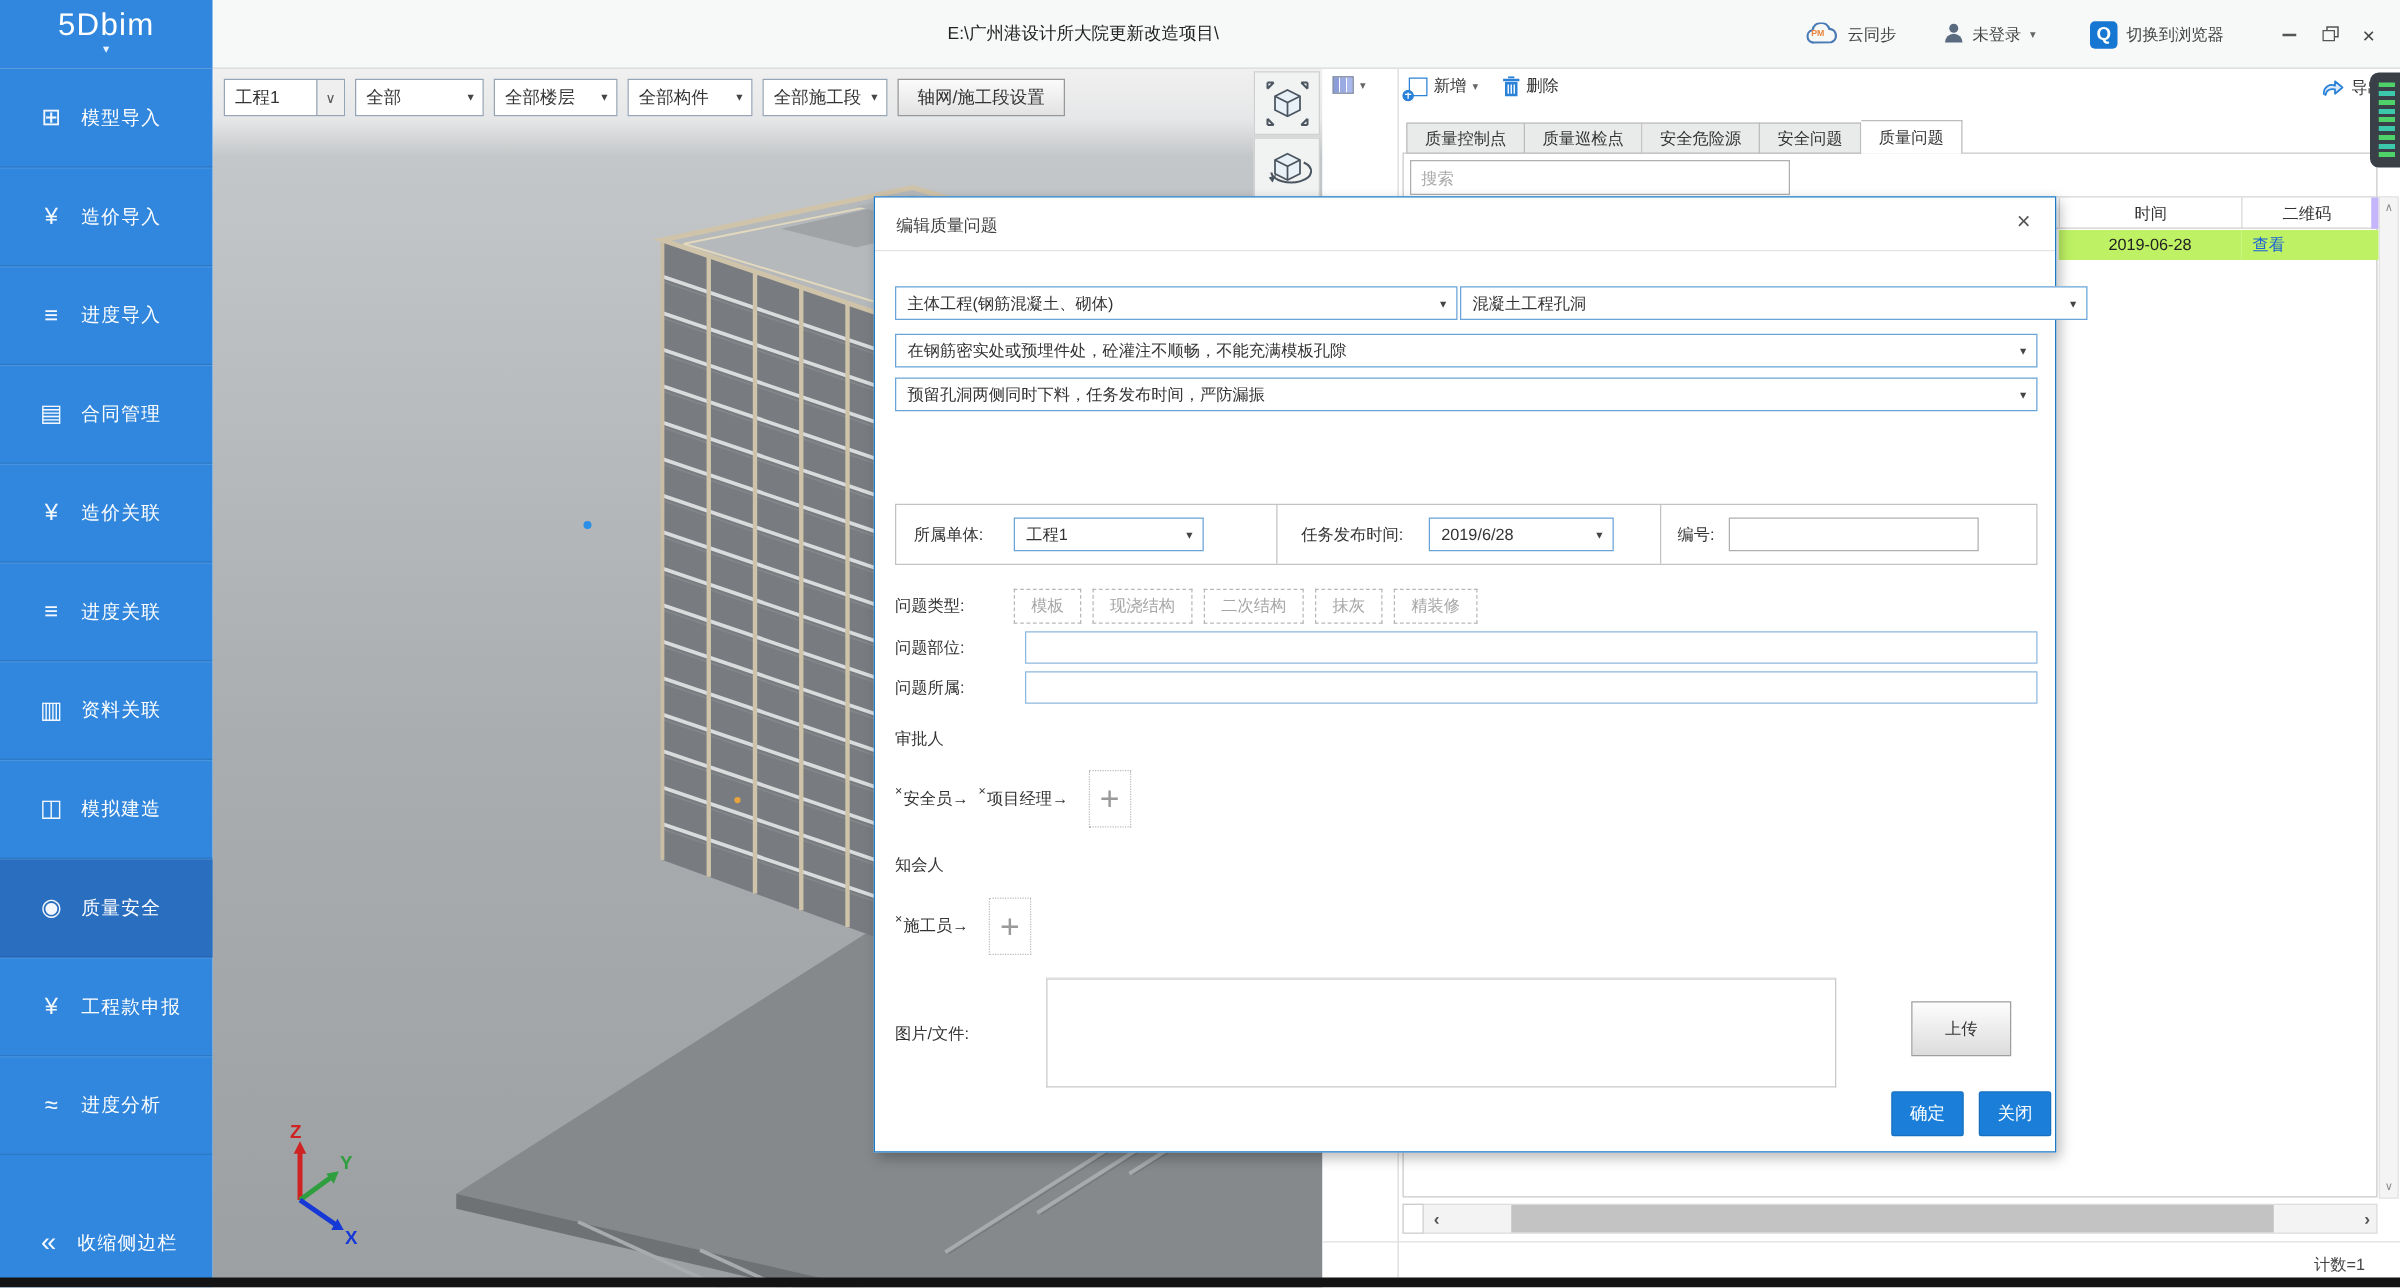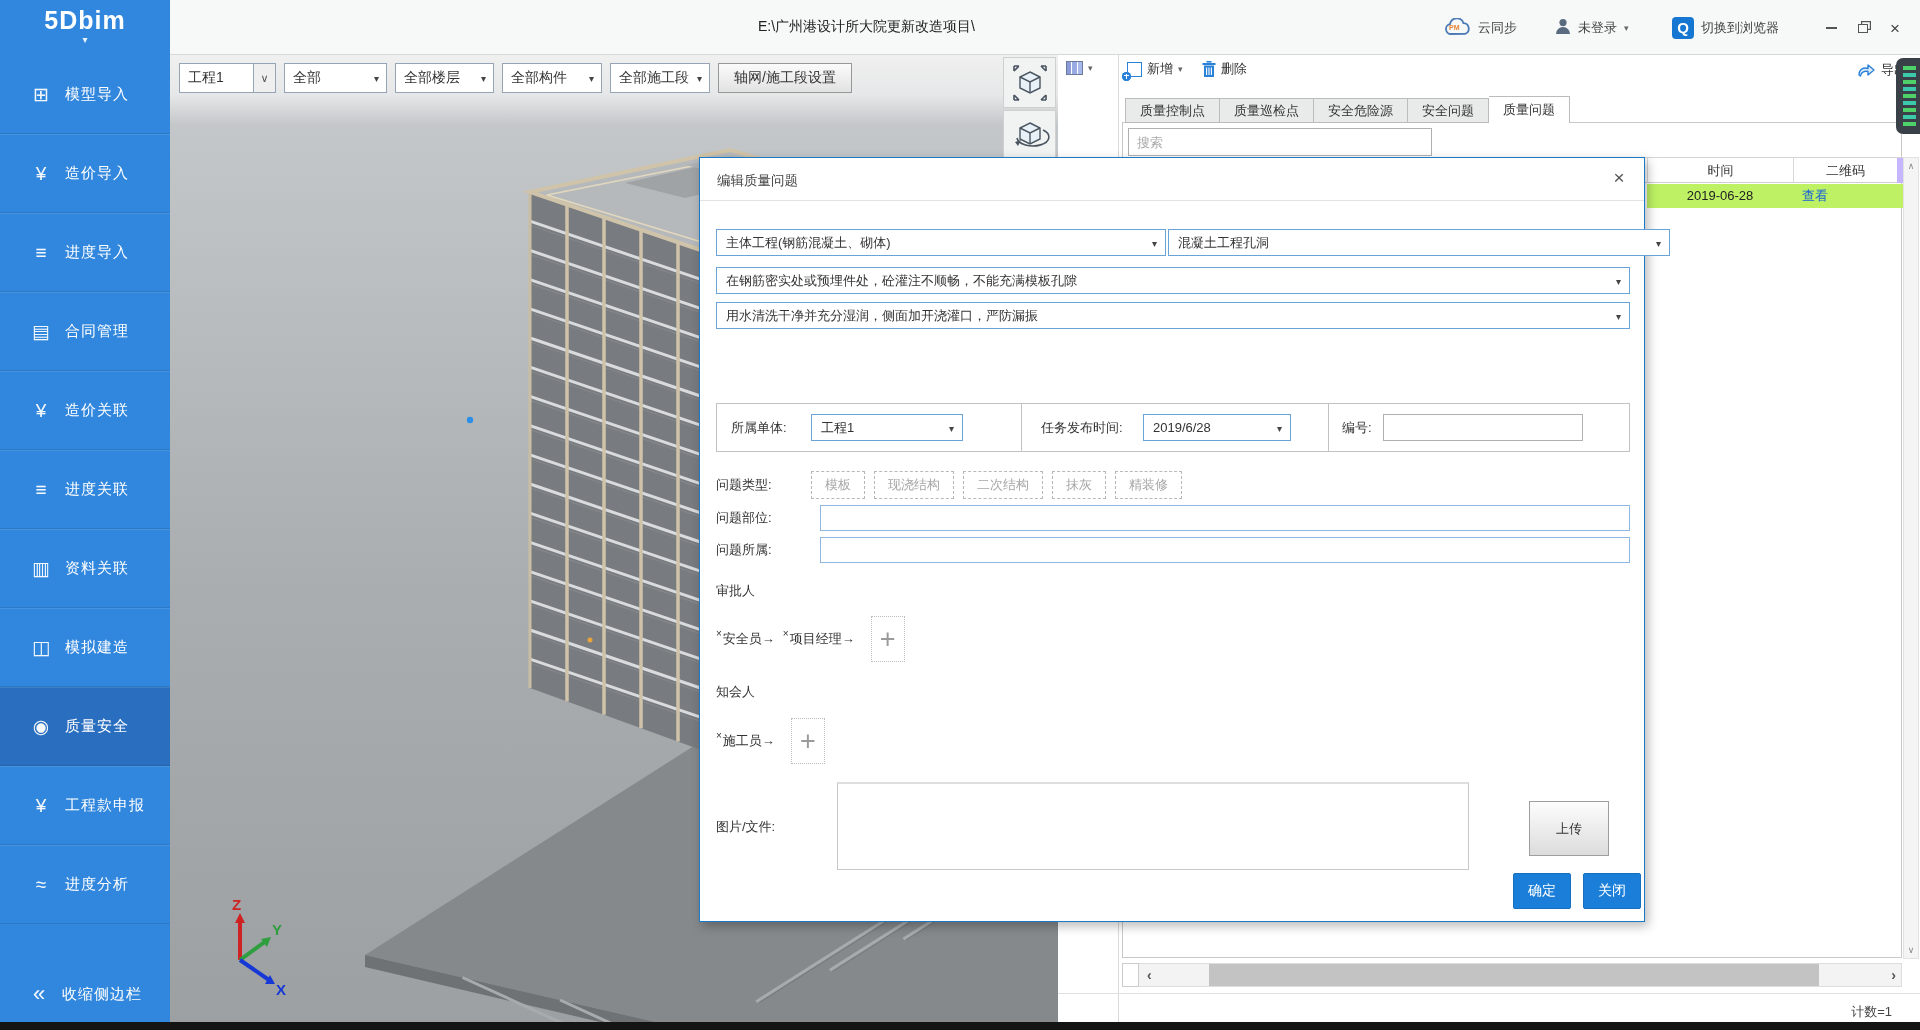--- a/index.html
+++ b/index.html
@@ -2,21 +2,21 @@
 <html><head>
 <meta charset="utf-8">
 <style>
   *{margin:0;padding:0;box-sizing:border-box}
   html,body{width:1920px;height:1030px;overflow:hidden}
   body{position:relative;font-family:"Liberation Sans","DejaVu Sans",sans-serif;font-size:13px;color:#333;background:#fff}
 
   
   .titlebar{position:absolute;left:0;top:0;width:1920px;height:55px;background:#f7f8f8;border-bottom:1px solid #d8d8d8;z-index:3}
   .logo{position:absolute;left:0;top:0;width:170px;height:55px;background:#3187dd;color:#fff;text-align:center;cursor:pointer}
-  .logo .logo-text{display:block;font-size:25px;font-weight:bold;letter-spacing:1px;margin-top:6px}
+  .logo .logo-text{display:block;font-size:25px;font-weight:normal;letter-spacing:1px;margin-top:6px}
   .logo .logo-caret{display:block;font-size:10px;line-height:10px;opacity:.9}
   .title-path{position:absolute;left:758px;top:18px;font-size:14px;color:#222}
   .tb-item{position:absolute;top:0;height:55px;display:flex;align-items:center;gap:7px;color:#444;font-size:13px;cursor:pointer}
   .tb-caret{font-size:9px;color:#666}
   .q-badge{width:22px;height:22px;background:#1677d2;border-radius:4px;color:#fff;font-weight:bold;font-size:15px;display:flex;align-items:center;justify-content:center}
   .cloud-wrap{position:relative;width:26px;height:20px}
   .cloud-badge{position:absolute;left:4px;top:6px;font-size:7px;font-weight:bold;color:#e8853a}
   .win-btn{position:absolute;top:18px;width:22px;height:20px;display:flex;align-items:center;justify-content:center;color:#555;cursor:pointer}
   .win-min-glyph{display:block;width:11px;border-bottom:2px solid #555}
   .win-max-glyph{display:block;width:10px;height:9px;border:1.6px solid #555;box-shadow:3px -3px 0 -1.2px #f7f8f8,3px -3px 0 0 #555}
@@ -94,21 +94,21 @@
   .gb-input{position:absolute;top:10px;height:27px;border:1px solid #b0b0b0;padding:0 6px;font-size:13px;font-family:inherit}
   .form-label{font-size:13px;color:#333}
   .dash-row{display:flex;gap:9px;align-items:center}
   .dashed-btn{border:1px dashed #b8b8b8;color:#a6a6a6;background:#fff;padding:4px 13px;font-size:13px;cursor:pointer}
   .m-input{height:26px;border:1px solid #8fb8e0;padding:0 6px;font-size:13px;font-family:inherit;position:absolute}
   .person-chip{display:flex;align-items:flex-end;margin-right:8px;cursor:default}
   .chip-x{font-size:10px;color:#333;position:relative;top:-9px;margin-right:1px;cursor:pointer}
   .chip-name{font-size:13px;color:#333}
   .plus-btn{width:34px;height:46px;border:1px dotted #bdbdbd;background:#fff;color:#9a9a9a;font-size:27px;font-weight:300;display:flex;align-items:center;justify-content:center;cursor:pointer;margin-left:8px}
   .filebox{position:absolute;left:121px;top:0;width:632px;height:88px;border:1px solid #c9c9c9;border-top:2px solid #dedede}
-  .upload-btn{position:absolute;left:813px;top:19px;width:80px;height:55px;background:linear-gradient(#fdfdfd,#dcdcdc);border:1px solid #9e9e9e;font-size:13px;color:#333;display:flex;align-items:center;justify-content:center;cursor:pointer}
+  .upload-btn{position:absolute;left:813px;top:19px;width:80px;height:44px;background:linear-gradient(#fdfdfd,#dcdcdc);border:1px solid #9e9e9e;font-size:13px;color:#333;display:flex;align-items:center;justify-content:center;cursor:pointer}
   .blue-btn{position:absolute;top:0;height:36px;background:#1b7fd9;border:1px solid #176fc0;color:#fff;font-size:14px;display:flex;align-items:center;justify-content:center;border-radius:2px;cursor:pointer}
 </style>
 </head>
 <body>
 
 <div class="titlebar">
   <div class="logo">
     <span class="logo-text">5Dbim</span>
     <span class="logo-caret">▾</span>
   </div>
@@ -492,21 +492,21 @@
 
   <div class="mrow" style="top:109px">
     <div class="msel" style="width:914px">
       <span>在钢筋密实处或预埋件处，砼灌注不顺畅，不能充满模板孔隙</span>
       <span class="m-caret">▾</span>
     </div>
   </div>
 
   <div class="mrow" style="top:144px">
     <div class="msel" style="width:914px">
-      <span>用水清洗干净并充分湿润，侧面加开浇灌口，严防漏振</span>
+      <span>预留孔洞两侧同时下料，任务发布时间，严防漏振</span>
       <span class="m-caret">▾</span>
     </div>
   </div>
 
 
   <div class="mrow groupbox" style="top:245px">
     <span class="gb-div" style="left:304px"></span>
     <span class="gb-div" style="left:611px"></span>
     <span class="gb-label" style="left:14px">所属单体:</span>
     <div class="msel gb-sel" style="left:94px;width:152px">

